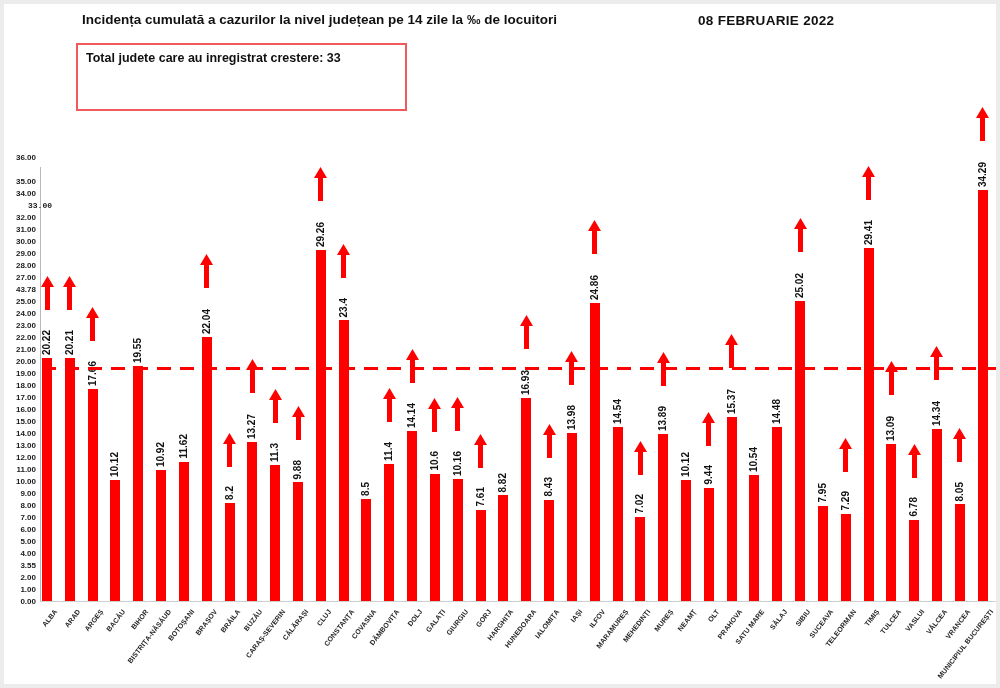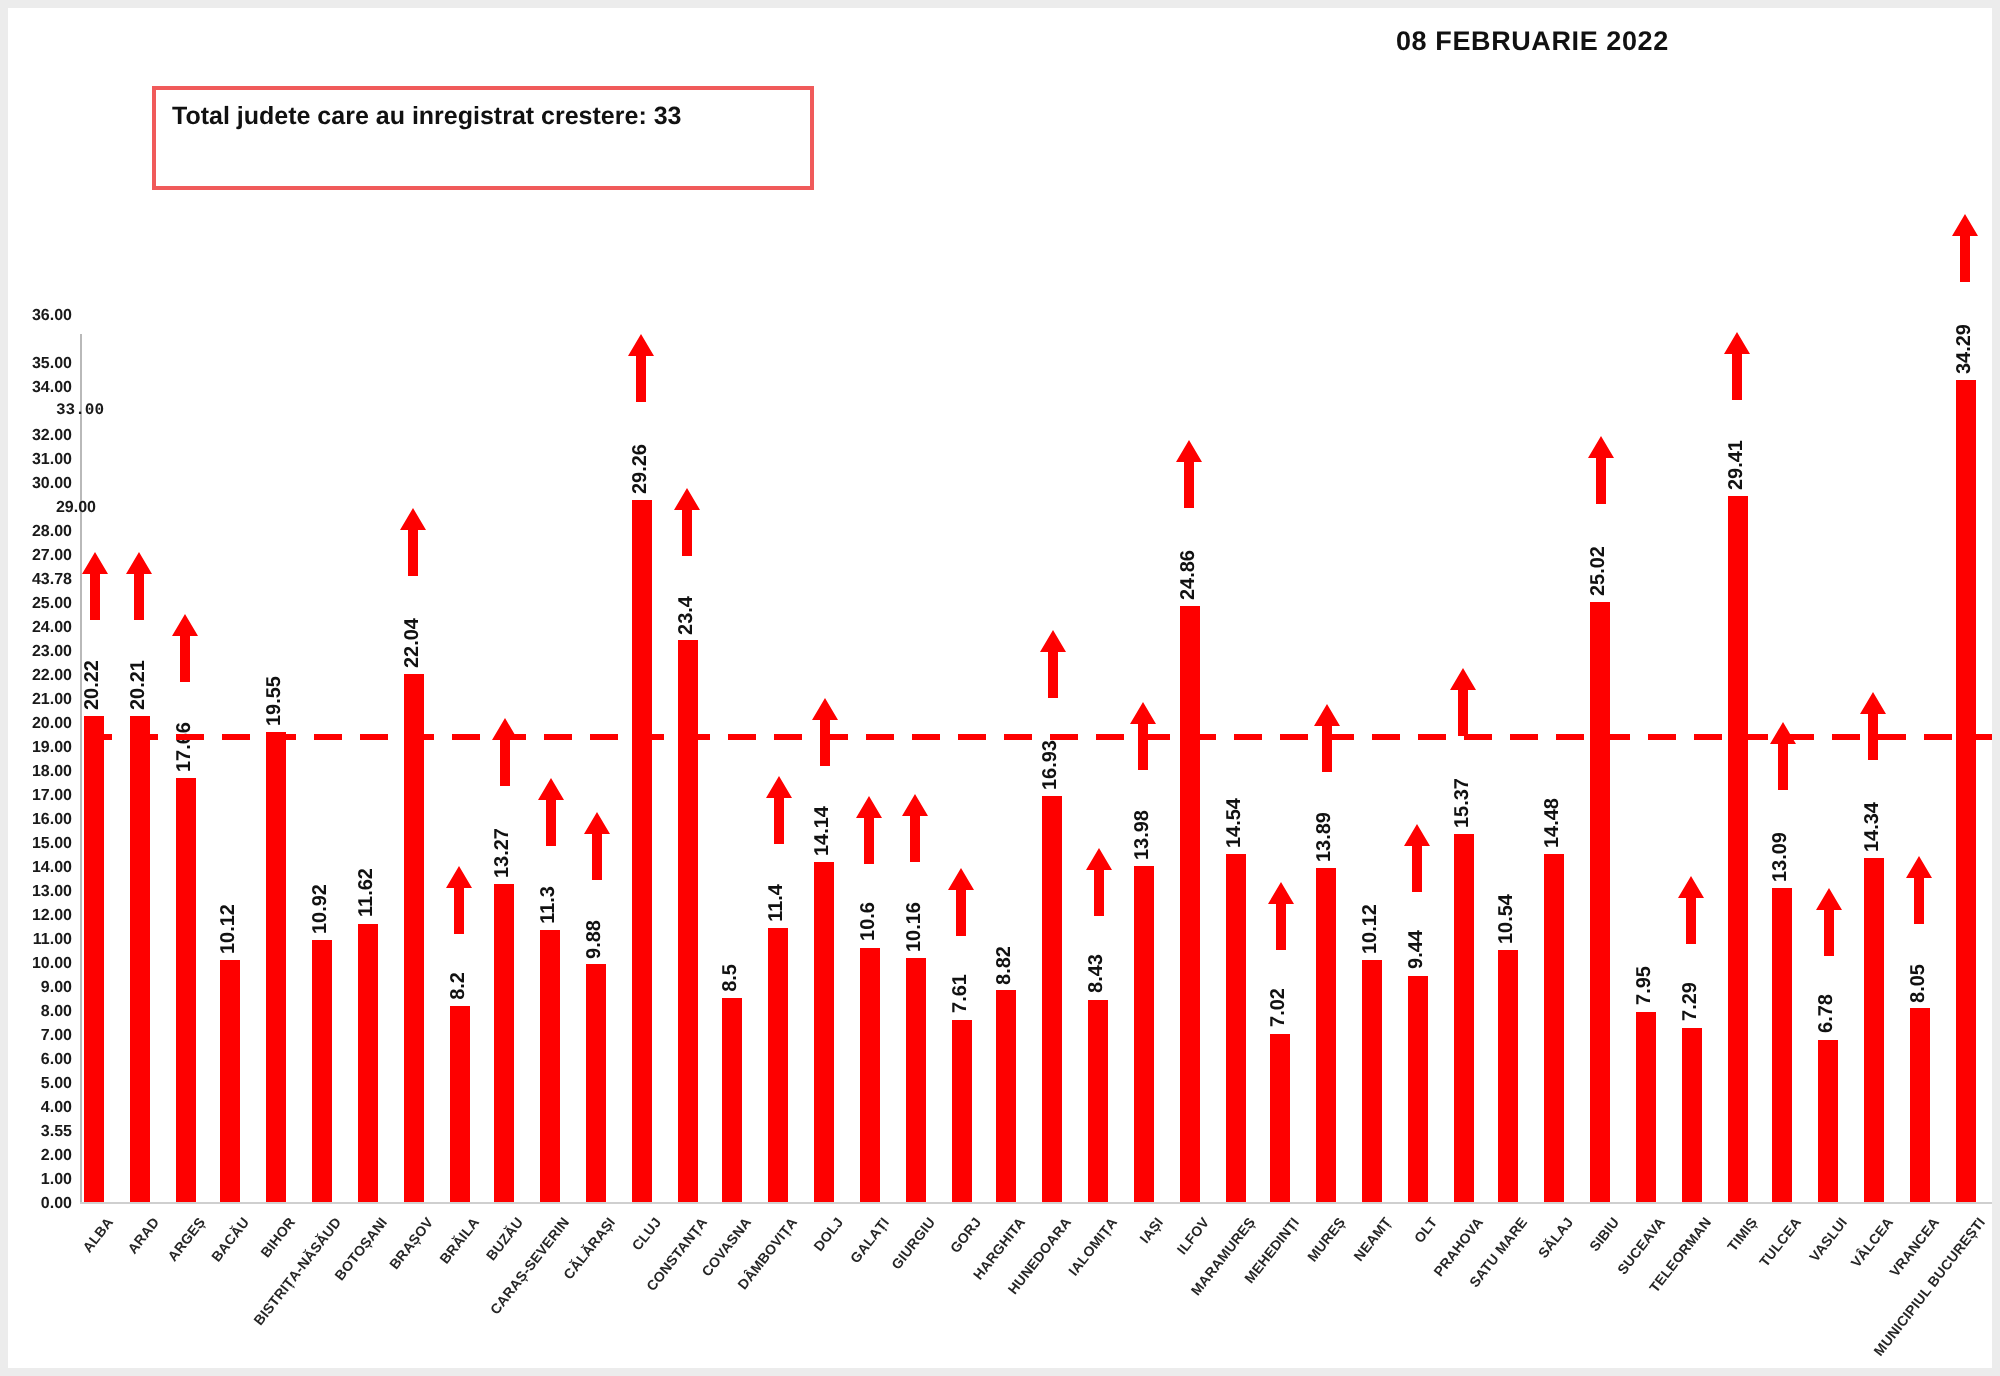--- a/index.html
+++ b/index.html
@@ -8,40 +8,41 @@
     background:#ffffff; border:4px solid #ececec; overflow:hidden;
     font-family:"Liberation Sans", sans-serif;
   }
   .title {
     position:absolute; left:78px; top:8px; font-size:13.5px; font-weight:bold; color:#111;
   }
   .date {
     position:absolute; left:694px; top:9px; font-size:13.5px; font-weight:bold; color:#111; letter-spacing:0.3px;
   }
   .box { position:absolute; border:2px solid #f05a5a; background:#fff; box-sizing:border-box; }
-  .box-growth { left:72px; top:39px; width:331px; height:52px; padding:6px 8px; font-size:12.5px; font-weight:bold; color:#111; }
+  .box-growth { left:72px; top:39px; width:331px; height:68px; padding:6px 8px; font-size:12.5px; font-weight:bold; color:#111; }
   .box-average { left:568px; top:43px; width:418px; height:67px; padding:5px 6px; text-align:center;
     font-family:"Liberation Serif", serif; font-size:13.5px; font-weight:bold; color:#111; line-height:1.35; }
   .plot { position:absolute; left:0; top:0; width:1000px; height:688px; }
   .y-tick { position:absolute; width:30px; text-align:right; font-size:8px; font-weight:bold; color:#1a1a1a; }
   .axis-v { position:absolute; width:1px; background:#b9b9b9; }
   .axis-h { position:absolute; height:1px; background:#cfcfcf; }
   .avg-line { position:absolute; height:3px;
     background:repeating-linear-gradient(90deg,#fe0000 0 14px,transparent 14px 23px); }
   .bar { position:absolute; background:#fe0000; }
   .vlabel { position:absolute; writing-mode:vertical-rl; transform:rotate(180deg);
     font-size:10px; font-weight:bold; color:#111; line-height:12px; white-space:nowrap; }
   .arrow { position:absolute; width:13px; height:34px; }
   .xlabel { position:absolute; width:110px; height:10px; text-align:right; font-size:7px; font-weight:bold;
     color:#262626; white-space:nowrap; transform:rotate(-52deg); transform-origin:100% 0%; letter-spacing:0.1px; }
 </style>
 </head>
 <body>
 
 <div class="page">
+  <div class="title">Incidența cumulată a cazurilor la nivel județean pe 14 zile la ‰ de locuitori</div>
   <div class="date">08 FEBRUARIE 2022</div>
 
   <div class="box box-growth">
     <span>Total judete care au inregistrat crestere: 33</span>
   </div>
 
 
   <div class="plot" id="plot">
       <div class="axis-v" style="left: 36px; top: 163px; height: 434px;"></div>
       <div class="axis-h" style="left: 36px; top: 597px; width: 959px;"></div>
@@ -67,21 +68,21 @@
       <div class="y-tick" style="left: 2px; top: 365px;">19.00</div>
       <div class="y-tick" style="left: 2px; top: 353px;">20.00</div>
       <div class="y-tick" style="left: 2px; top: 341px;">21.00</div>
       <div class="y-tick" style="left: 2px; top: 329px;">22.00</div>
       <div class="y-tick" style="left: 2px; top: 317px;">23.00</div>
       <div class="y-tick" style="left: 2px; top: 305px;">24.00</div>
       <div class="y-tick" style="left: 2px; top: 293px;">25.00</div>
       <div class="y-tick" style="left: 2px; top: 281px;">43.78</div>
       <div class="y-tick" style="left: 2px; top: 269px;">27.00</div>
       <div class="y-tick" style="left: 2px; top: 257px;">28.00</div>
-      <div class="y-tick" style="left: 14px; top: 245px;">29.00</div>
+      <div class="y-tick" style="left: 2px; top: 245px;">29.00</div>
       <div class="y-tick" style="left: 2px; top: 233px;">30.00</div>
       <div class="y-tick" style="left: 2px; top: 221px;">31.00</div>
       <div class="y-tick" style="left: 2px; top: 209px;">32.00</div>
       <div class="y-tick" style="left: 18px; top: 197px; font-family: Liberation Mono, monospace;">33.00</div>
       <div class="y-tick" style="left: 2px; top: 185px;">34.00</div>
       <div class="y-tick" style="left: 2px; top: 173px;">35.00</div>
       <div class="y-tick" style="left: 2px; top: 149px;">36.00</div>
       <div class="bar" style="left: 38px; top: 354.36px; width: 10px; height: 242.64px; background: rgb(254, 0, 0);"></div>
       <div class="vlabel" style="left: 37px; bottom: 336.64px;">20.22</div>
       <div class="arrow" style="left: 36.5px; bottom: 382.14px;"><svg width="13" height="34" viewBox="0 0 13 34">

